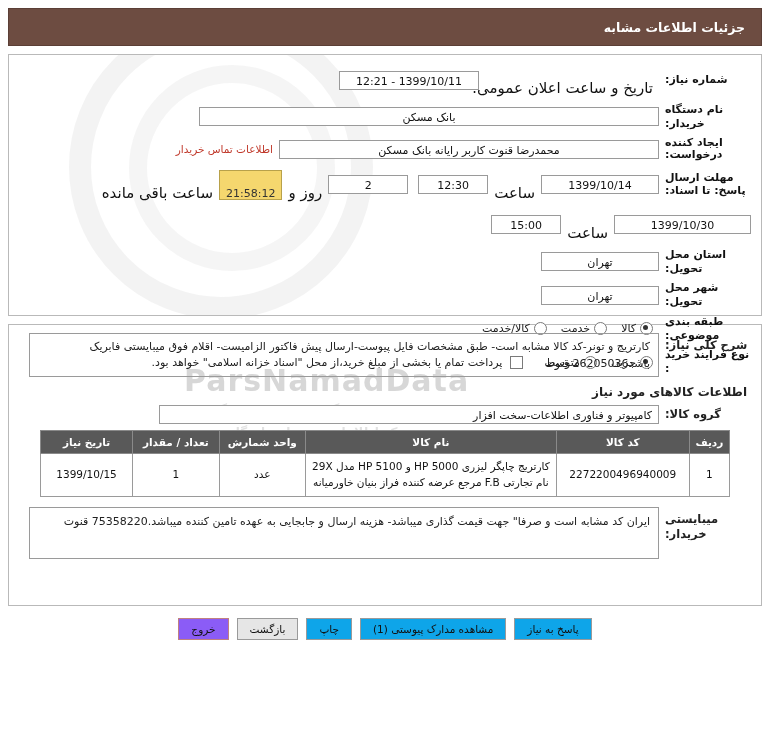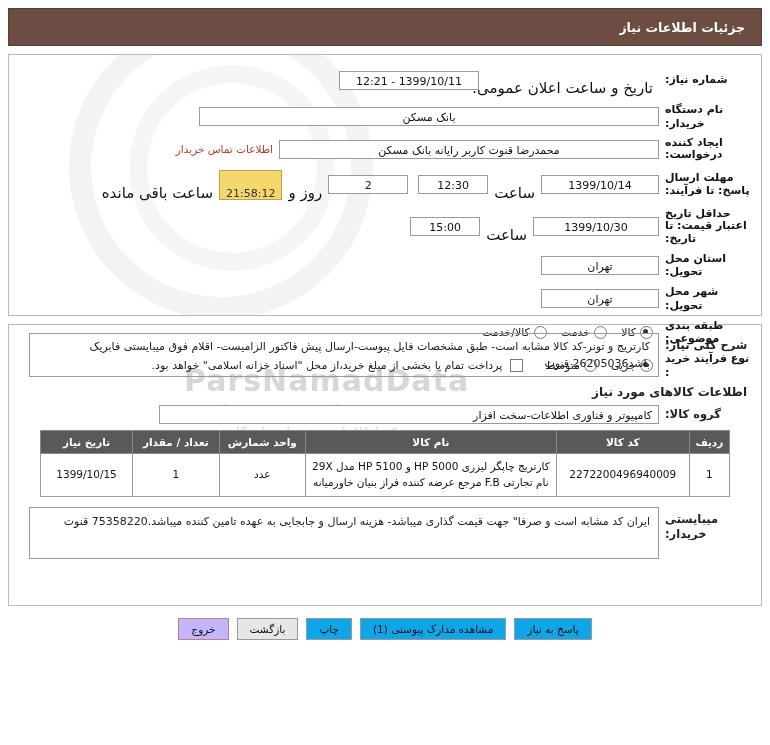--- a/index.html
+++ b/index.html
@@ -265,28 +265,28 @@
   .btn {
     border: 1px solid #9a9a9a;
     background: #0ea5e9;
     font-size: 10.5px;
     padding: 4px 12px;
     cursor: pointer;
     color: #111;
     white-space: nowrap;
     font-family: "DejaVu Sans", "Liberation Sans", sans-serif;
   }
-  .btn.exit { background: #c4b5fd; border-color: #c08080; text-align: right; }
+  .btn.exit { background: #8b5cf6; border-color: #c08080; text-align: right; }
   .btn.back { background: #e6e6e6; }
 </style>
 </head>
 <body>
 
 <div class="header-bar">
-  <span class="header-title">جزئیات اطلاعات نیاز</span>
+  <span class="header-title">جزئیات اطلاعات مشابه</span>
 </div>
 
 <div class="panel" style="height:262px;">
   <div class="watermark">
     <div class="wm-circles"></div>
     <div class="wm-circles2"></div>
   </div>
   <div class="panel-inner">
 
     <div class="frow">
@@ -300,33 +300,32 @@
       <div class="fld" style="width:460px;">بانک مسکن</div>
     </div>
 
     <div class="frow">
       <div class="lbl" style="line-height:1.15;">ایجاد کننده درخواست:</div>
       <div class="fld" style="width:380px;">محمدرضا قنوت کاربر رایانه بانک مسکن</div>
       <a class="link" href="#">اطلاعات تماس خریدار</a>
     </div>
 
     <div class="frow">
-      <div class="lbl" style="line-height:1.15;">مهلت ارسال پاسخ: تا فرآیند:</div>
+      <div class="lbl" style="line-height:1.15;">مهلت ارسال پاسخ: تا اسناد:</div>
       <div class="fld" style="width:118px;">1399/10/14</div>
       <div class="inline-lbl">ساعت</div>
       <div class="fld" style="width:70px;">12:30</div>
       <div class="fld" style="width:80px;margin-right:10px;">2</div>
       <div class="inline-lbl">روز و</div>
       <div class="counter">21:58:12</div>
       <div class="inline-lbl">ساعت باقی مانده</div>
     </div>
 
     <div class="frow">
-      <div class="lbl" style="line-height:1.15;">حداقل تاریخ اعتبار قیمت: تا تاریخ:</div>
-      <div class="fld" style="width:126px;">1399/10/30</div>
+      <div class="fld" style="width:137px;">1399/10/30</div>
       <div class="inline-lbl">ساعت</div>
       <div class="fld" style="width:70px;">15:00</div>
     </div>
 
     <div class="frow">
       <div class="lbl">استان محل تحویل:</div>
       <div class="fld" style="width:118px;">تهران</div>
     </div>
 
     <div class="frow">

